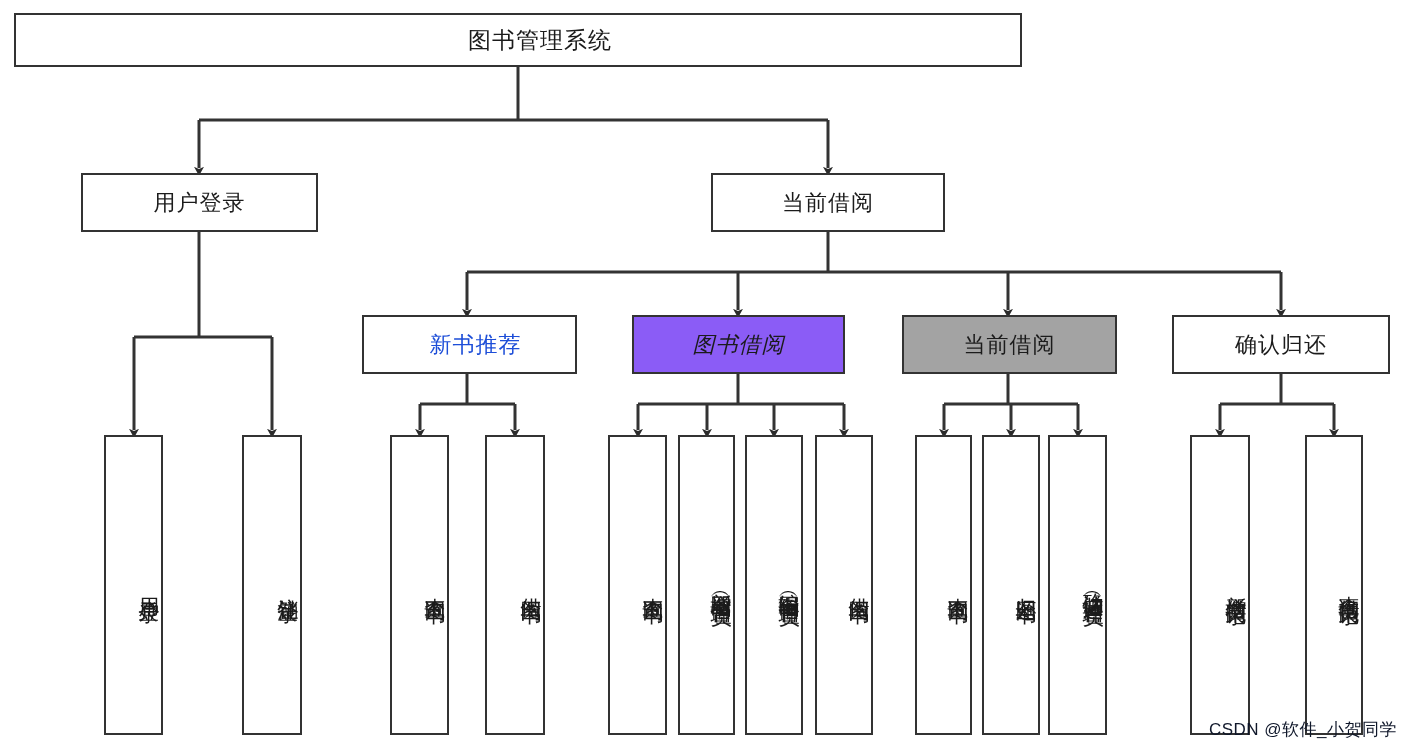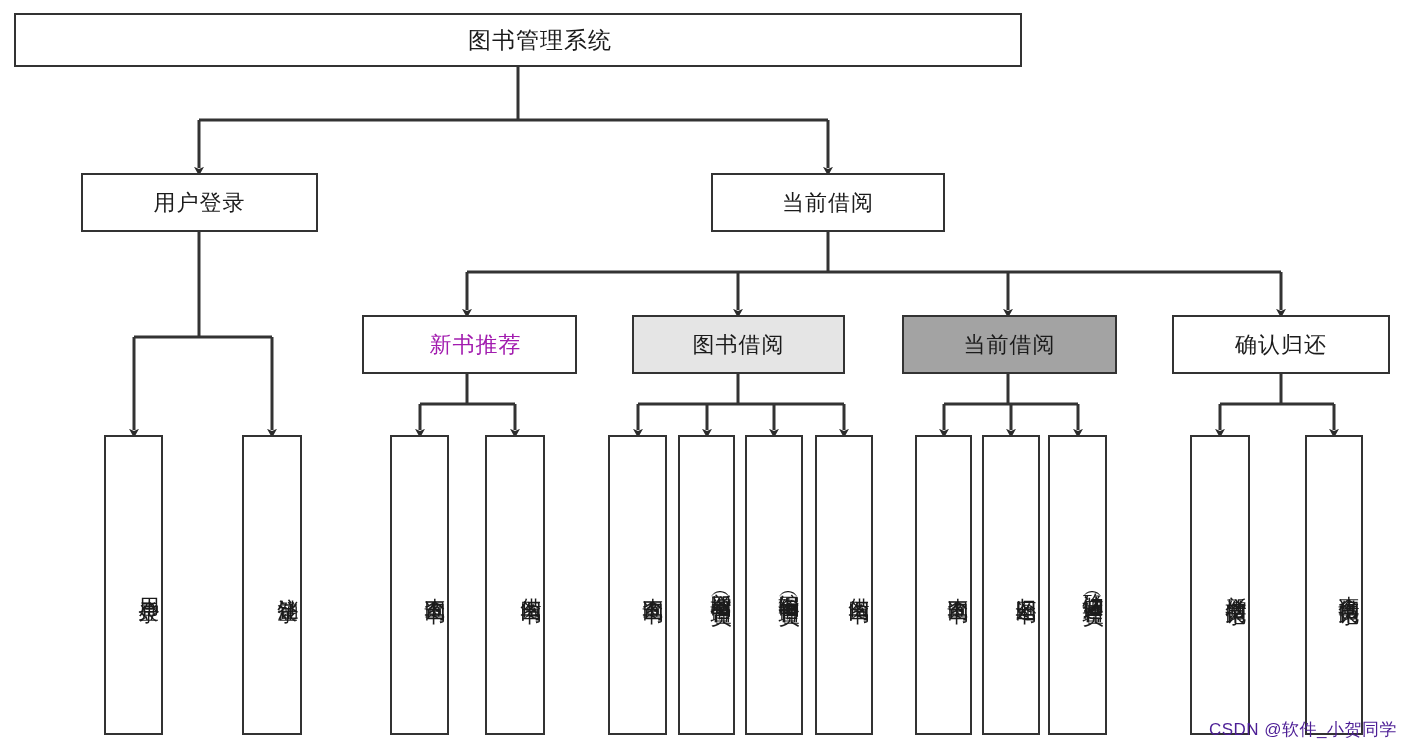--- a/index.html
+++ b/index.html
@@ -134,24 +134,24 @@
     <span>图书管理系统</span>
   </div>
 
   <div class="node horizontal" style="left: 81px; top: 173px; width: 237px; height: 59px; border-color: rgb(51, 51, 51); background: rgb(255, 255, 255); color: rgb(27, 27, 27);">
     <span>用户登录</span>
   </div>
   <div class="node horizontal" style="left: 711px; top: 173px; width: 234px; height: 59px; border-color: rgb(51, 51, 51); background: rgb(255, 255, 255); color: rgb(27, 27, 27);">
     <span>当前借阅</span>
   </div>
 
-  <div class="node horizontal" style="left: 362px; top: 315px; width: 215px; height: 59px; border-color: rgb(51, 51, 51); background: rgb(255, 255, 255); color: #a21caf; padding-left: 12px;">
+  <div class="node horizontal" style="left: 362px; top: 315px; width: 215px; height: 59px; border-color: rgb(51, 51, 51); background: rgb(255, 255, 255); color: #1d4ed8; padding-left: 12px;">
     <span>新书推荐</span>
   </div>
-  <div class="node horizontal" style="left: 632px; top: 315px; width: 213px; height: 59px; border-color: rgb(51, 51, 51); background: #e5e5e5; color: rgb(27, 27, 27);">
+  <div class="node horizontal" style="left: 632px; top: 315px; width: 213px; height: 59px; border-color: rgb(51, 51, 51); background: #8b5cf6; color: rgb(27, 27, 27); font-style: italic;">
     <span>图书借阅</span>
   </div>
   <div class="node horizontal" style="left: 902px; top: 315px; width: 215px; height: 59px; border-color: rgb(51, 51, 51); background: #a3a3a3; color: rgb(27, 27, 27);">
     <span>当前借阅</span>
   </div>
   <div class="node horizontal" style="left: 1172px; top: 315px; width: 218px; height: 59px; border-color: rgb(51, 51, 51); background: rgb(255, 255, 255); color: rgb(27, 27, 27);">
     <span>确认归还</span>
   </div>
 
   <div class="node vertical" style="left: 104px; top: 435px; width: 59px; height: 300px; border-color: rgb(51, 51, 51); background: rgb(255, 255, 255); color: rgb(27, 27, 27);">
@@ -187,14 +187,14 @@
   <div class="node vertical" style="left: 1048px; top: 435px; width: 59px; height: 300px; border-color: rgb(51, 51, 51); background: rgb(255, 255, 255); color: rgb(27, 27, 27);">
     <span class="vtext">确认归还（管理员）</span>
   </div>
   <div class="node vertical" style="left: 1190px; top: 435px; width: 60px; height: 300px; border-color: rgb(51, 51, 51); background: rgb(255, 255, 255); color: rgb(27, 27, 27);">
     <span class="vtext">新增借阅记录</span>
   </div>
   <div class="node vertical" style="left: 1305px; top: 435px; width: 58px; height: 300px; border-color: rgb(51, 51, 51); background: rgb(255, 255, 255); color: rgb(27, 27, 27);">
     <span class="vtext">查询借阅记录</span>
   </div>
 
-  <div id="watermark" style="color: #4c1d95; margin-left: 12px;">CSDN @软件_小贺同学</div>
+  <div id="watermark" style="color: #0f172a; margin-left: 12px;">CSDN @软件_小贺同学</div>
 </div>
 
 </body></html>

